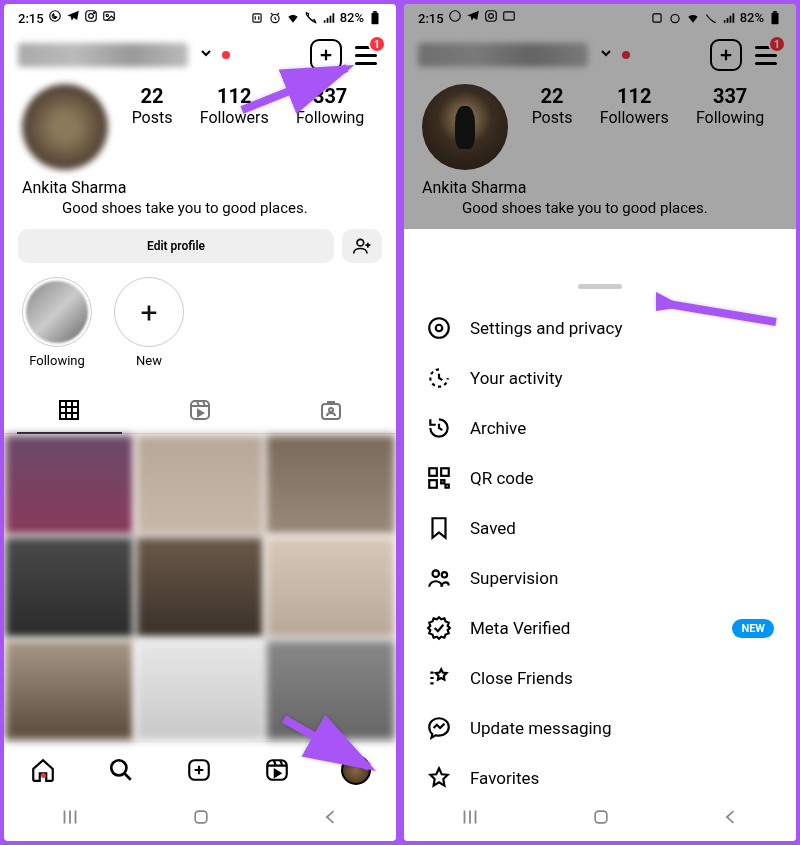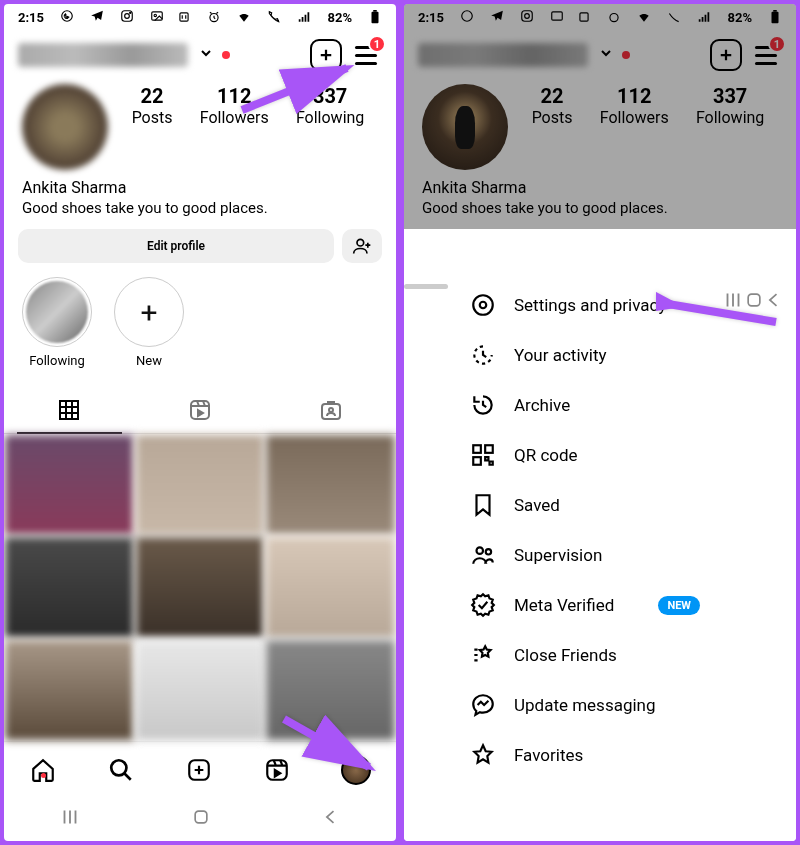--- a/index.html
+++ b/index.html
@@ -30,21 +30,21 @@
   }
   .status-bar {
     height: 26px;
     display: flex;
     justify-content: space-between;
     align-items: center;
     padding: 0 14px;
     font-size: 13px;
     font-weight: 500;
   }
-  .status-left, .status-right { display: flex; align-items: center; gap: 16px; font-weight: bold; }
+  .status-left, .status-right { display: flex; align-items: flex-end; gap: 4px; }
   .status-right svg { width: 14px; height: 14px; }
   .header {
     height: 50px;
     display: flex;
     align-items: center;
     padding: 0 14px;
     gap: 8px;
   }
   .username-blur {
     flex: 0 0 auto;
@@ -92,21 +92,21 @@
   .avatar-clear::after{
     content:""; position:absolute; left:38%; top:25%; width:24%; height:50%;
     background:#1a1a1a; border-radius:40% 40% 30% 30%;
   }
   .stats { flex:1; display:flex; justify-content:space-around; margin-left:10px; }
   .stat { text-align:center; }
   .stat-num { font-size:20px; font-weight:700; }
   .stat-label { font-size:16px; }
   .name-bio { padding: 0 18px 12px 18px; }
   .display-name { font-size:16px; font-weight:400; }
-  .bio { font-size:15px; margin-top:2px; }
+  .bio { font-size:15px; margin-top:2px;margin-left:40px; }
   .btn-row { display:flex; gap:8px; padding:0 14px 14px 14px; }
   .pill-btn {
     flex:1; background:#efefef; border-radius:10px;
     padding:10px 0; text-align:center; font-size:12px; font-weight:600;
   }
   .add-person-btn {
     width:40px; background:#efefef; border-radius:10px;
     display:flex; align-items:center; justify-content:center;
   }
   .highlights { display:flex; gap:22px; padding:0 18px 18px 18px; }
@@ -140,22 +140,22 @@
   .nav-item { width:28px; height:28px; display:flex; align-items:center; justify-content:center; }
   .nav-avatar { width:30px; height:30px; border-radius:50%; background:radial-gradient(circle,#8a6a4a,#3a2818); border:2px solid #000;}
   .home-dot { width:5px;height:5px;background:#ff3040;border-radius:50%;position:absolute;bottom:6px;}
   .nav-item-wrap{position:relative;display:flex;flex-direction:column;align-items:center;}
   .sys-nav { height:44px; display:flex; align-items:center; justify-content:space-around; }
   .sys-nav span { color:#888; }
   
   .sheet {
     position:absolute; left:0; right:0; bottom:0; top:266px;
     background:#fff; border-radius:18px 18px 0 0;
-    padding:10px 12px 0 0;
-    display:flex; flex-direction:row;
+    padding:10px 0 0 0;
+    display:flex; flex-direction:column;
   }
   .grabber { width:44px; height:5px; background:#ccc; border-radius:3px; margin:4px auto 14px auto;}
   .menu-list { flex:1; overflow:auto; }
   .menu-item {
     display:flex; align-items:center; gap:18px;
     padding:12px 22px; font-size:17px;
   }
   .menu-icon { width:26px; height:26px; display:flex; align-items:center; justify-content:center; flex-shrink:0;}
   .new-pill {
     margin-left:auto; background:#0095f6; color:#fff;

